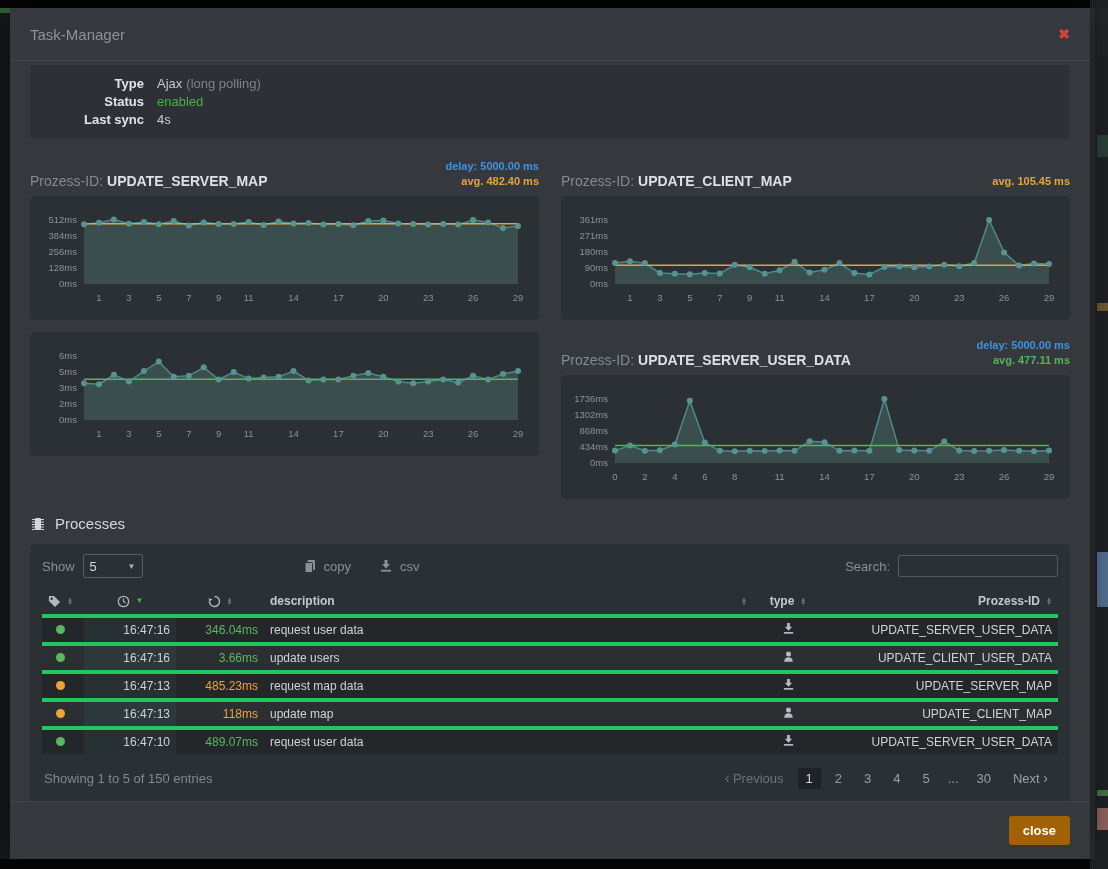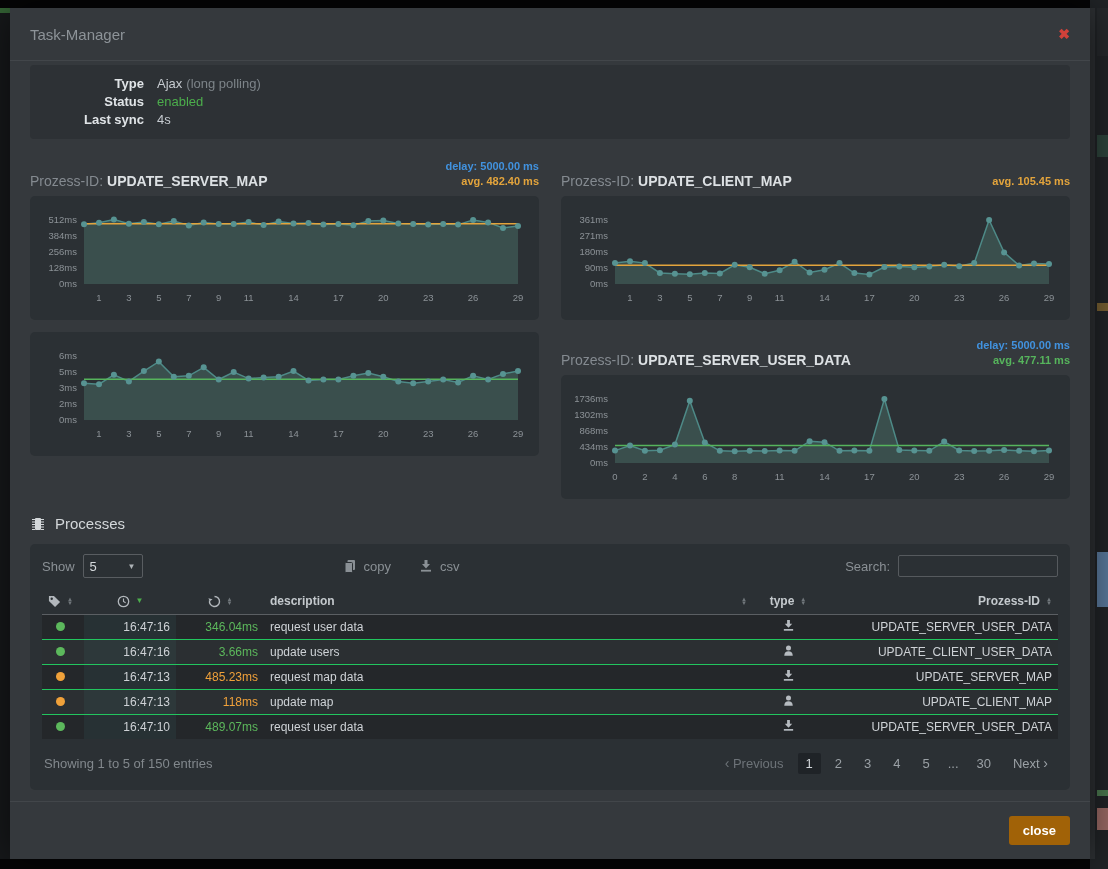--- a/index.html
+++ b/index.html
@@ -68,21 +68,21 @@
   .chart-title{font-size:14px;color:#848a90;}
   .chart-title .chart-name{color:#dcе0e3;color:#dce0e3;font-weight:bold;}
   .chart-stats{text-align:right;font-size:11px;font-weight:bold;line-height:15px;}
   .stat-line:empty{display:none;}
   .chart-panel{background:#2b3034;border-radius:5px;padding:6px 8px;}
   .chart-panel svg{display:block;width:493px;height:112px;}
   svg text.tick{font-size:9.5px;fill:#8c9297;font-family:"Liberation Sans",sans-serif;}
 
   
   .table-panel{background:#2b3034;border-radius:5px;padding:10px 12px 8px 12px;margin-bottom:10px;}
-  .table-toolbar{display:flex;align-items:center;margin-bottom:10px;gap:40px;}
+  .table-toolbar{display:flex;align-items:center;margin-bottom:10px;}
   .show-wrap{display:flex;align-items:center;gap:8px;color:#8b9196;font-size:13px;}
   .show-select{
     border:1px solid #595d61;border-radius:2px;min-width:46px;height:22px;
     display:flex;align-items:center;justify-content:space-between;
     padding:0 6px;color:#d5d9dc;font-size:13px;cursor:pointer;background:transparent;
   }
   .show-select .arrow{font-size:8px;color:#aeb3b7;margin-left:8px;}
   .export-buttons{display:flex;gap:28px;margin-left:160px;}
   .export-btn{display:flex;align-items:center;gap:7px;color:#8a9095;font-size:13px;cursor:pointer;}
   .export-btn svg{color:#8a9095;}
@@ -100,21 +100,21 @@
     padding:4px 6px;height:18px;color:#c4c9cd;font-weight:bold;
     border-bottom:1px solid #5b5f63;vertical-align:middle;
   }
   table.proc th svg{color:#b2b7bc;vertical-align:middle;}
   .th-inner{display:flex;align-items:center;gap:6px;}
   .th-center{justify-content:center;}
   .th-right{justify-content:flex-end;}
   .sort-both{display:inline-flex;flex-direction:column;line-height:4px;font-size:6px;color:#70767b;}
   .sort-desc{color:#4cae4c;font-size:8px;line-height:8px;}
   table.proc td{padding:3px 6px;height:18px;vertical-align:middle;color:#ced2d6;}
-  table.proc tbody tr{border-top:1px solid #22c55e;margin-top:44px;}
+  table.proc tbody tr{border-top:4px solid #22c55e;margin-top:44px;}
   table.proc tbody tr:nth-child(odd){background:#24272a;}
   table.proc tbody tr:nth-child(even){background:#2b2f32;}
   td.c-time{text-align:right;background:rgba(61,116,110,0.14);}
   td.c-dur{text-align:right;}
   td.c-type{text-align:center;}
   td.c-type svg{color:#b6bbc0;}
   td.c-id{text-align:right;}
   .dot{display:inline-block;width:9px;height:9px;border-radius:50%;margin-left:8px;}
 
   .table-footer{display:flex;align-items:center;justify-content:space-between;margin-top:9px;padding:4px 2px 8px 2px;}

